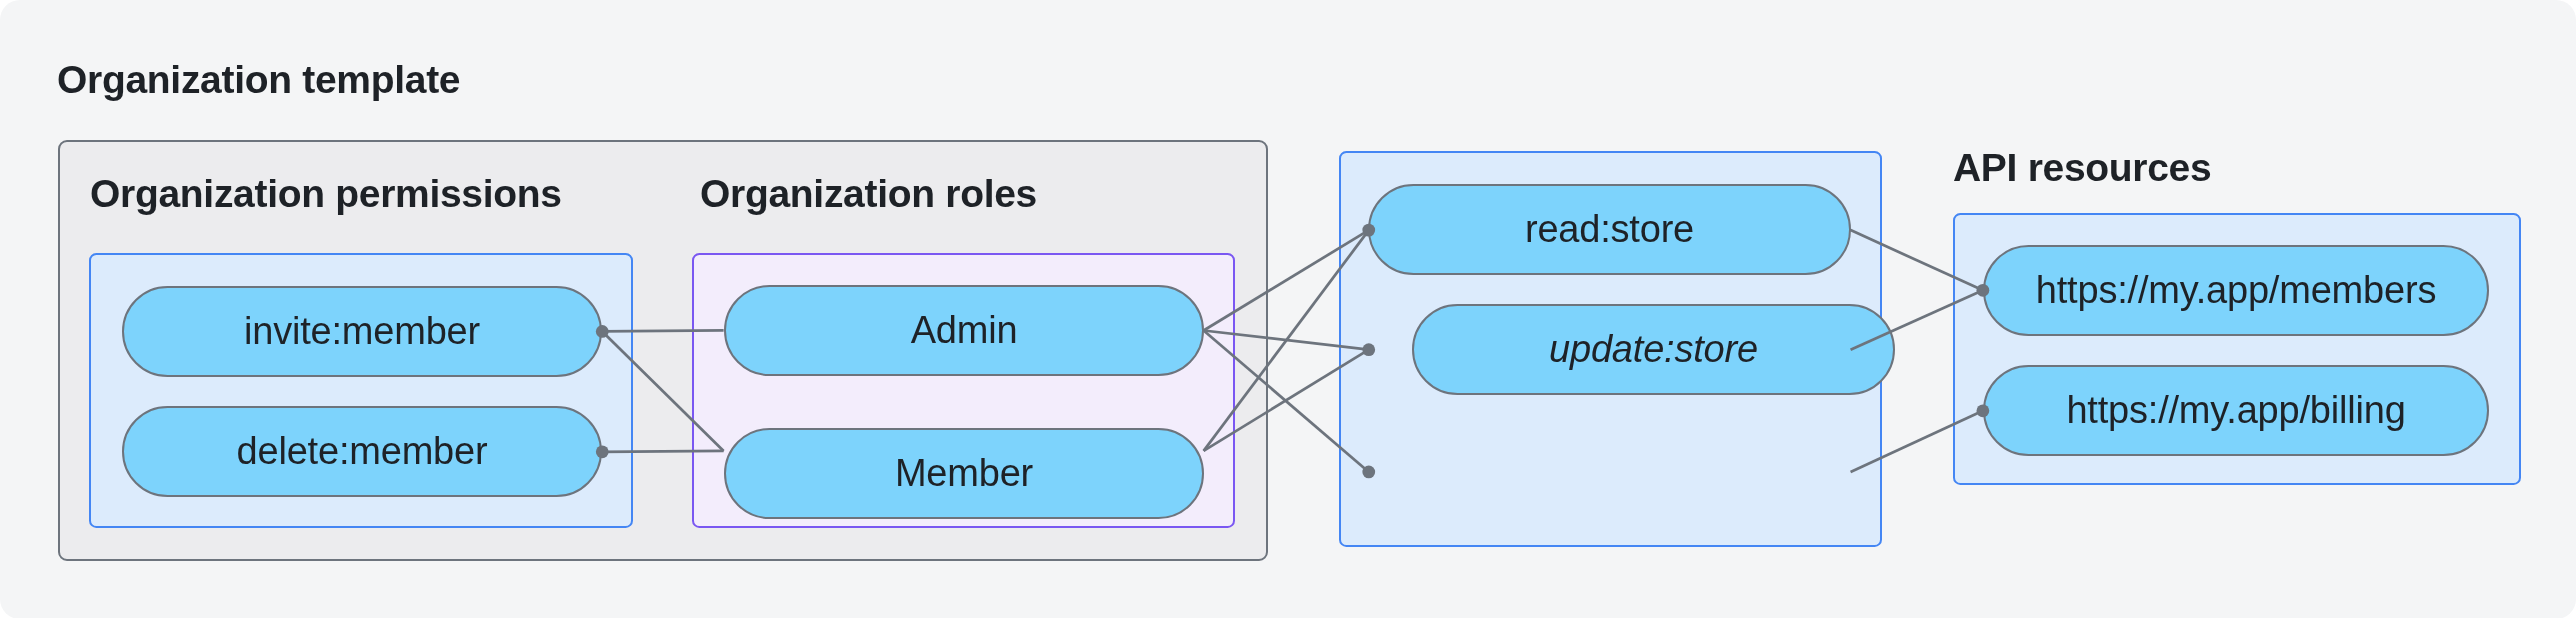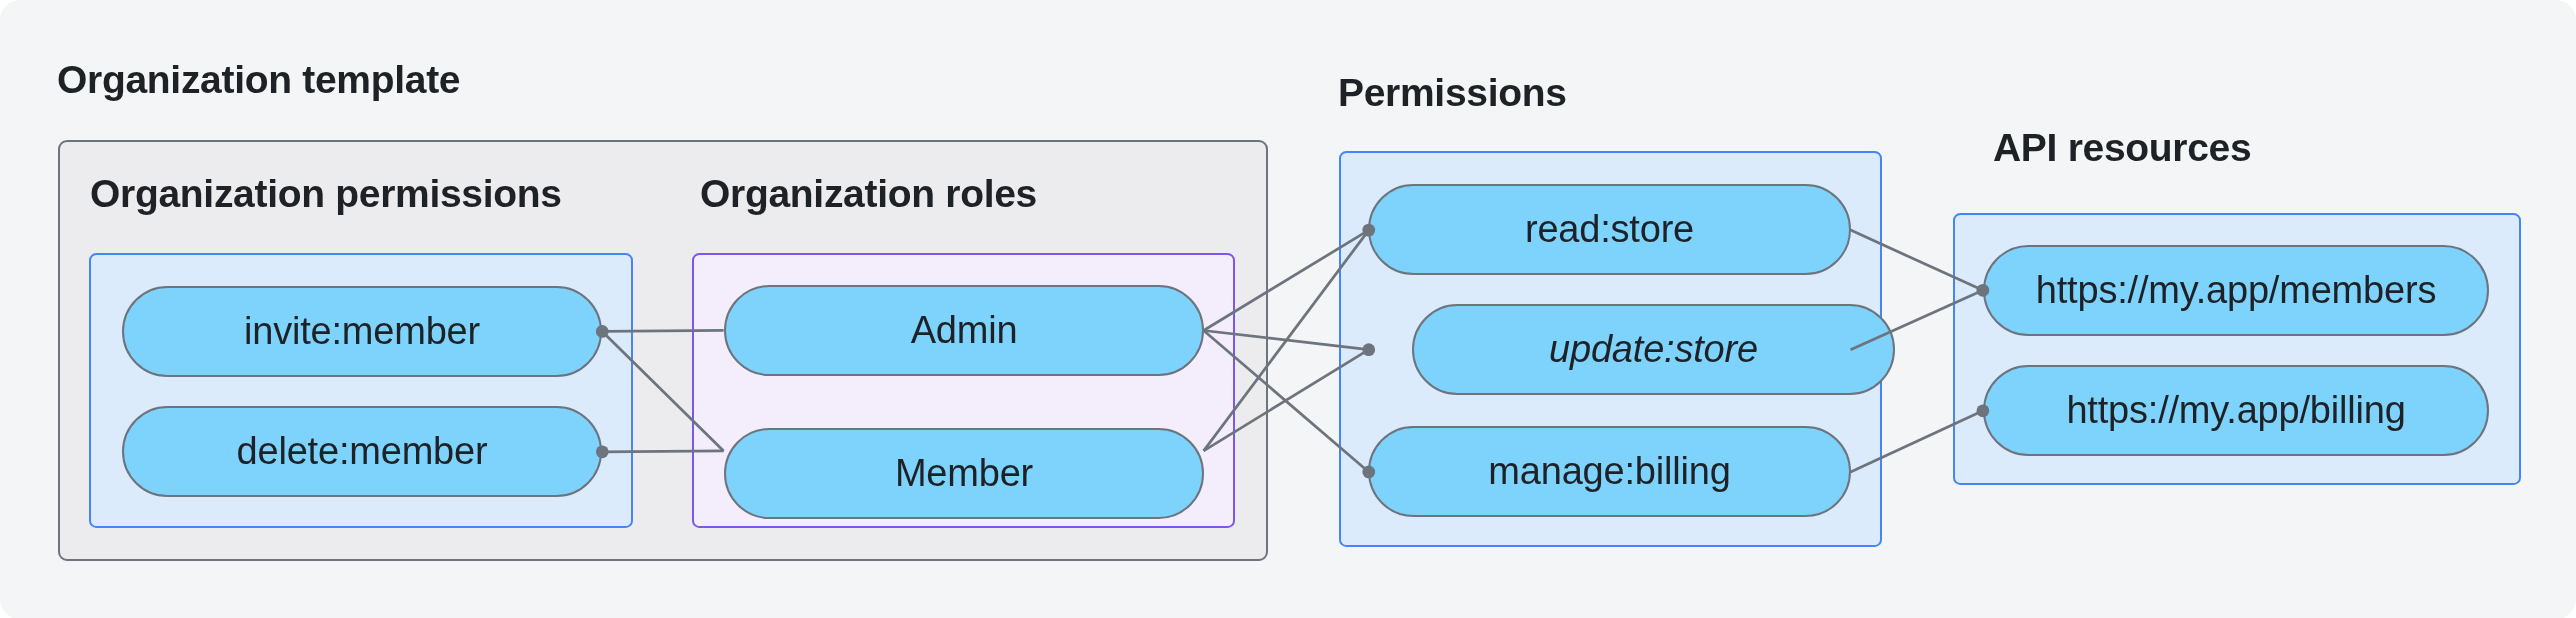--- a/index.html
+++ b/index.html
@@ -78,21 +78,21 @@
   #pill-delete         { left: 122px;  top: 406px; width: 480px; }
   #lbl-org-roles       { left: 692px;  top: 174px; margin-left: 8px; }
   #box-org-roles       { left: 692px;  top: 253px; width: 543px;  height: 275px; }
   #pill-admin          { left: 724px;  top: 285px; width: 480px; }
   #pill-member         { left: 724px;  top: 405px; width: 480px; margin-top: 23px; }
   #lbl-permissions     { left: 1338px; top: 73px;  }
   #box-permissions     { left: 1339px; top: 151px; width: 543px;  height: 396px; }
   #pill-read           { left: 1368px; top: 184px; width: 483px; }
   #pill-update         { left: 1412px; top: 304px; width: 483px; font-style: italic; }
   #pill-manage         { left: 1368px; top: 426px; width: 483px; }
-  #lbl-api             { left: 1953px; top: 128px; margin-left: 40px; }
+  #lbl-api             { left: 1953px; top: 148px; }
   #box-api             { left: 1953px; top: 213px; width: 568px;  height: 272px; }
   #pill-members        { left: 1983px; top: 245px; width: 506px; }
   #pill-billing        { left: 1983px; top: 365px; width: 506px; }
 </style>
 </head>
 <body>
 
 <div class="stage">
 
   <div class="section-label" id="lbl-template">Organization template</div>
@@ -101,25 +101,23 @@
   <div class="section-label" id="lbl-org-permissions">Organization permissions</div>
   <div class="group-box blue" id="box-org-permissions"></div>
   <div class="pill" id="pill-invite">invite:member</div>
   <div class="pill" id="pill-delete">delete:member</div>
 
   <div class="section-label" id="lbl-org-roles">Organization roles</div>
   <div class="group-box purple" id="box-org-roles"></div>
   <div class="pill" id="pill-admin">Admin</div>
   <div class="pill" id="pill-member">Member</div>
 
-  <div class="section-label" id="lbl-permissions">Permissions</div>
   <div class="group-box blue" id="box-permissions"></div>
   <div class="pill" id="pill-read">read:store</div>
   <div class="pill" id="pill-update">update:store</div>
-  <div class="pill" id="pill-manage">manage:billing</div>
 
   <div class="section-label" id="lbl-api">API resources</div>
   <div class="group-box blue" id="box-api"></div>
   <div class="pill" id="pill-members">https://my.app/members</div>
   <div class="pill" id="pill-billing">https://my.app/billing</div>
 
   <svg id="edge-layer" viewBox="0 0 2823 678">
       <line x1="660" y1="363" x2="793" y2="362" stroke="#6d747d" stroke-width="3"></line>
       <line x1="660" y1="363" x2="793" y2="494" stroke="#6d747d" stroke-width="3"></line>
       <line x1="660" y1="495" x2="793" y2="494" stroke="#6d747d" stroke-width="3"></line>

